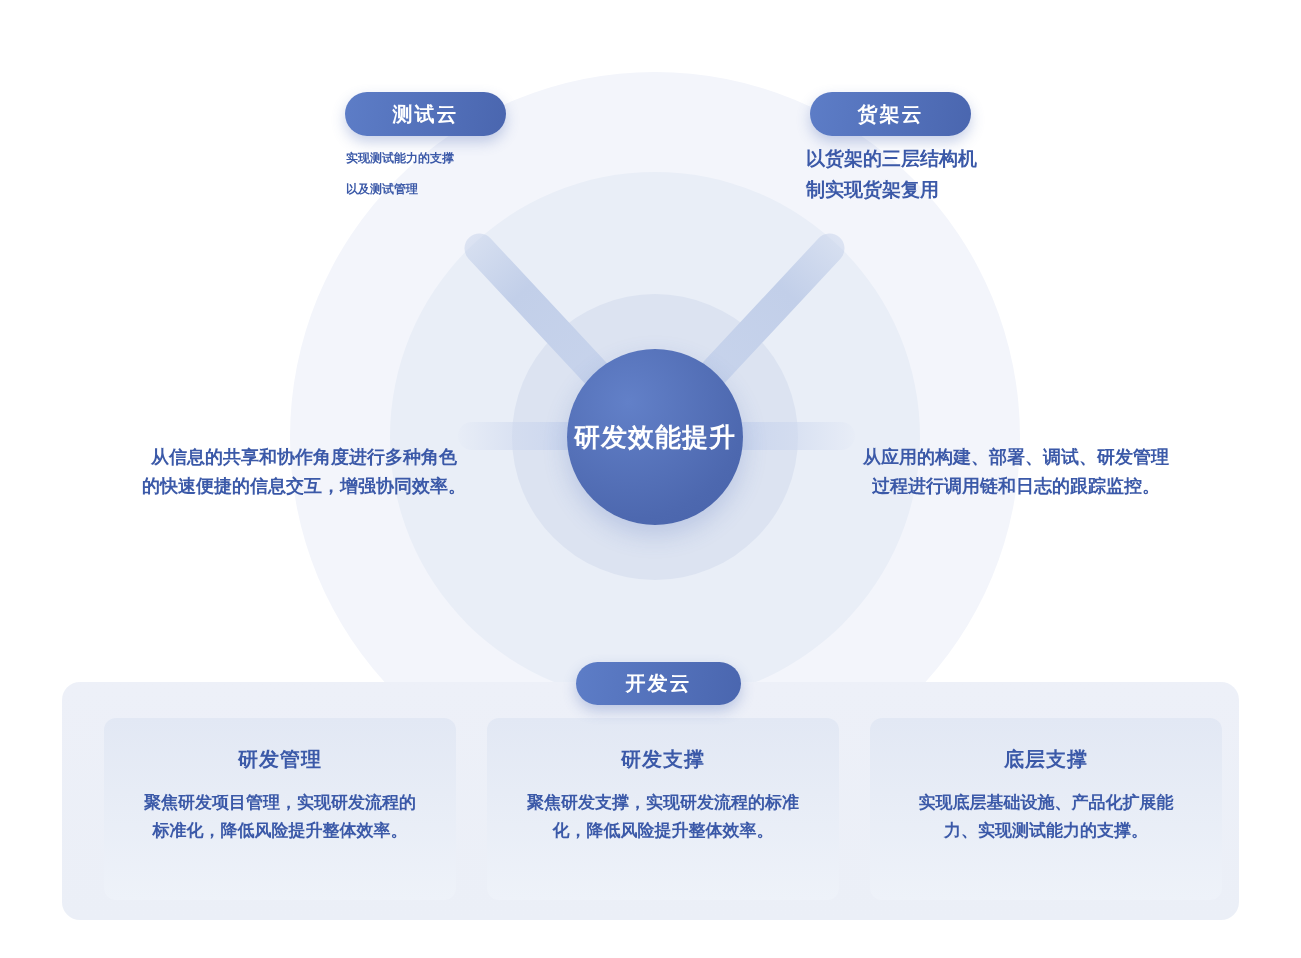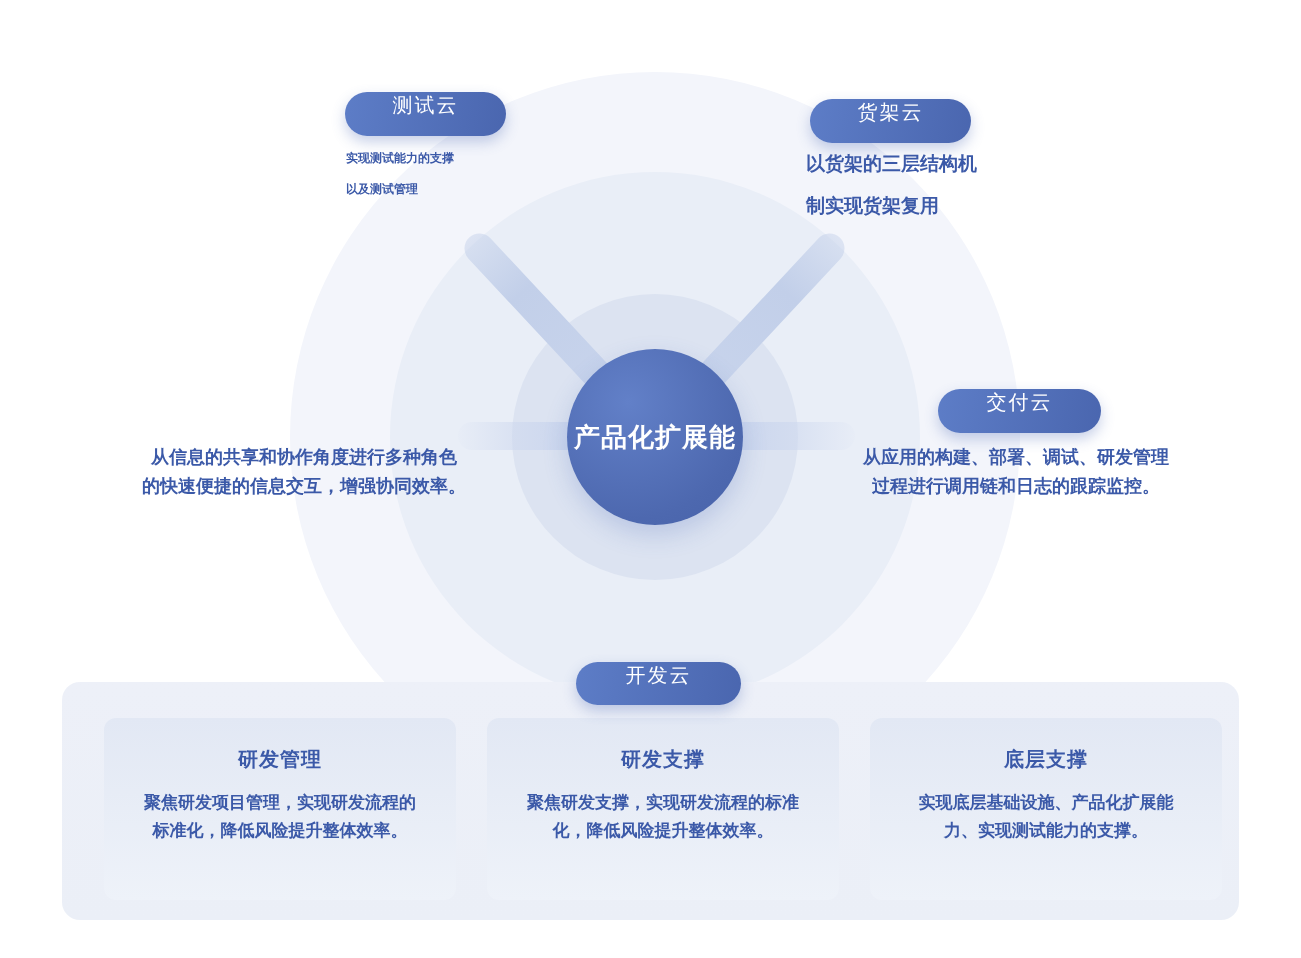--- a/index.html
+++ b/index.html
@@ -26,34 +26,34 @@
     background:linear-gradient(to right, rgba(205,216,239,0.85) 0%, #ccd7ee 45%, rgba(204,214,238,0.05) 100%); }
 
   
   .center-circle { position:absolute; width:176px; height:176px; left:567px; top:349px; border-radius:50%;
     background:radial-gradient(circle at 35% 30%, #6280c8 0%, #4d68af 70%, #4762a9 100%);
     display:flex; align-items:center; justify-content:center; z-index:5;
     box-shadow:0 10px 24px rgba(70,100,180,0.22); }
   .center-circle span { color:#ffffff; font-size:26px; font-weight:bold; letter-spacing:1px; }
 
   
-  .pill { position:absolute; height:44px; border-radius:22px; display:flex; align-items:flex-start; justify-content:center;
+  .pill { position:absolute; height:44px; border-radius:22px; display:flex; align-items:center; justify-content:center;
     background:linear-gradient(100deg,#5d7dc7 0%, #4a66af 100%);
-    color:#ffffff; font-weight:normal; font-size:20px; letter-spacing:2px;
+    color:#ffffff; font-weight:bold; font-size:20px; letter-spacing:2px;
     box-shadow:0 6px 14px rgba(70,100,180,0.30); z-index:6; }
   .pill-test     { left:345px; top:92px;  width:161px; }
-  .pill-shelf    { left:810px; top:99px;  width:161px; }
+  .pill-shelf    { left:810px; top:92px;  width:161px; }
   .pill-collab   { left:236px; top:389px; width:161px; }
   .pill-delivery { left:938px; top:389px; width:163px; }
   .pill-dev      { left:576px; top:662px; width:165px; height:43px; }
 
   
   .desc { position:absolute; color:#3b59a8; font-weight:bold; white-space:pre-line; z-index:6; }
   .desc-test     { left:346px; top:143px; width:260px; font-size:12px; line-height:31px; text-align:left; }
-  .desc-shelf    { left:806px; top:143px; width:260px; font-size:19px; line-height:42px; text-align:left; }
+  .desc-shelf    { left:806px; top:143px; width:260px; font-size:19px; line-height:31px; text-align:left; }
   .desc-collab   { left:84px;  top:443px; width:440px; font-size:18px; line-height:29px; text-align:center; }
   .desc-delivery { left:790px; top:443px; width:452px; font-size:18px; line-height:29px; text-align:center; }
 
   
   .panel { position:absolute; left:62px; top:682px; width:1177px; height:238px; border-radius:18px;
     background:linear-gradient(180deg,#edf0f8 0%, #ebeff7 100%); z-index:4;padding-left:7px; }
   .card { position:absolute; top:36px; width:352px; height:182px; border-radius:12px;
     background:linear-gradient(180deg,#e2e8f4 0%, #eef2f9 100%); text-align:center; padding:28px 26px 0 26px; }
   .card-1 { left:42px; } .card-2 { left:425px; } .card-3 { left:808px; }
   .card-title { font-size:20px; font-weight:bold; color:#3b59a8; letter-spacing:1px; }
@@ -67,31 +67,28 @@
   <div class="ring ring-outer"></div>
   <div class="ring ring-middle"></div>
   <div class="ring ring-inner"></div>
 
   <div class="beam beam-tl"></div>
   <div class="beam beam-tr"></div>
   <div class="beam beam-l"></div>
   <div class="beam beam-r"></div>
 
   <div class="center-circle">
-    <span>产品化扩展能</span>
+    <span>研发效能提升</span>
   </div>
 
   <div class="pill pill-test">
     <span>测试云</span>
   </div>
   <div class="pill pill-shelf">
     <span>货架云</span>
-  </div>
-  <div class="pill pill-delivery">
-    <span>交付云</span>
   </div>
 
   <div class="desc desc-test">实现测试能力的支撑
 以及测试管理</div>
   <div class="desc desc-shelf">以货架的三层结构机
 制实现货架复用</div>
   <div class="desc desc-collab">从信息的共享和协作角度进行多种角色
 的快速便捷的信息交互，增强协同效率。</div>
   <div class="desc desc-delivery">从应用的构建、部署、调试、研发管理
 过程进行调用链和日志的跟踪监控。</div>

